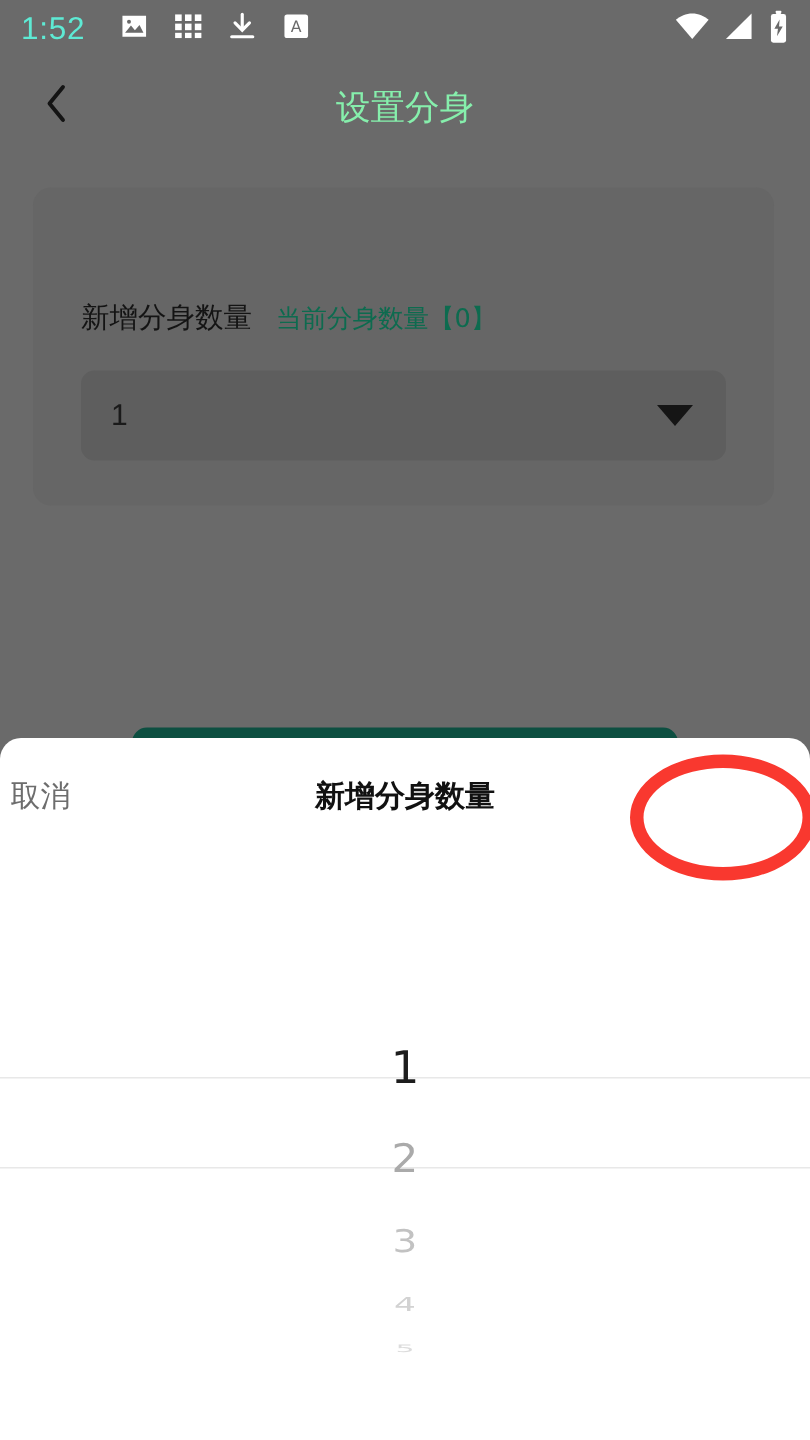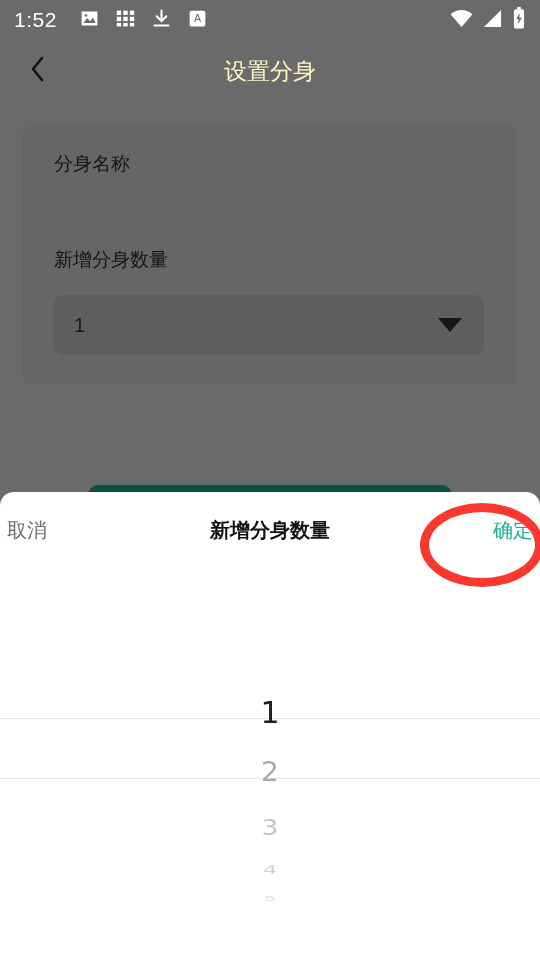--- a/index.html
+++ b/index.html
@@ -18,41 +18,41 @@
 
   
   #status-bar {
     height: 40px; width: 100%;
     display: flex; align-items: center;
     padding: 0 14px;
     color: #ffffff;
   }
   #status-clock {
     font-size: 21px; letter-spacing: .5px;
-    color: #ffffff; margin-right: 22px;
+    color: #5eead4; margin-right: 22px;
   }
   .status-icons-left { display: flex; align-items: center; gap: 15px; }
   .status-icons-right { margin-left: auto; display: flex; align-items: center; gap: 9px; }
   .sicon { display: block; }
 
   
   #title-bar {
     height: 62px; width: 100%;
     position: relative;
     display: flex; align-items: center;
   }
   #back-button {
     width: 54px; height: 54px;
     margin-left: 10px;
     display: flex; align-items: center; justify-content: center;
   }
   #page-title {
     position: absolute; left: 0; right: 0;
     text-align: center;
-    font-size: 23px; color: #fef9c3;
+    font-size: 23px; color: #86efac;
     font-family: "DejaVu Sans", sans-serif;
   }
 
   
   #settings-card {
     position: absolute;
     left: 22px; top: 125px; width: 494px;
     background: #666666;
     border-radius: 12px;
     padding: 26px 32px 30px 32px;
@@ -230,44 +230,41 @@
       <span>
         <svg width="22" height="32" viewBox="0 0 22 32" fill="none" stroke="#141414" stroke-width="2.6" stroke-linecap="round" stroke-linejoin="round">
           <path d="M16 5L7 16l9 11"></path>
         </svg>
       </span>
     </div>
     <div id="page-title">设置分身</div>
   </div>
 
   <div id="settings-card">
-    <div class="field-label-row">
-      <span class="field-label">分身名称</span>
-    </div>
 
     <div class="section-gap"></div>
 
     <div class="field-label-row">
       <span class="field-label">新增分身数量</span>
+      <span class="field-hint">当前分身数量【0】</span>
     </div>
     <div class="field-box second">
       <span>1</span>
       <span id="dropdown-caret"></span>
     </div>
   </div>
 
   <div id="primary-action"></div>
 </div>
 
 <div id="bottom-sheet">
 
   <div id="sheet-header">
     <div id="sheet-cancel">取消</div>
     <div id="sheet-title">新增分身数量</div>
-    <div id="sheet-confirm">确定</div>
   </div>
 
   <div id="picker">
     <div id="picker-highlight-top"></div>
     <div id="picker-highlight-bottom"></div>
   <div class="picker-item" style="top: 18px; font-size: 30px; color: rgb(29, 29, 29); opacity: 1; transform: scaleY(1);">1</div>
       <div class="picker-item" style="top: 79px; font-size: 28px; color: rgb(170, 170, 170); opacity: 1; transform: scaleY(0.94);">2</div>
       <div class="picker-item" style="top: 136px; font-size: 26px; color: rgb(194, 194, 194); opacity: 1; transform: scaleY(0.8);">3</div>
       <div class="picker-item" style="top: 180px; font-size: 23px; color: rgb(210, 210, 210); opacity: 1; transform: scaleY(0.56);">4</div>
       <div class="picker-item" style="top: 210px; font-size: 20px; color: rgb(220, 220, 220); opacity: 1; transform: scaleY(0.34);">5</div>

